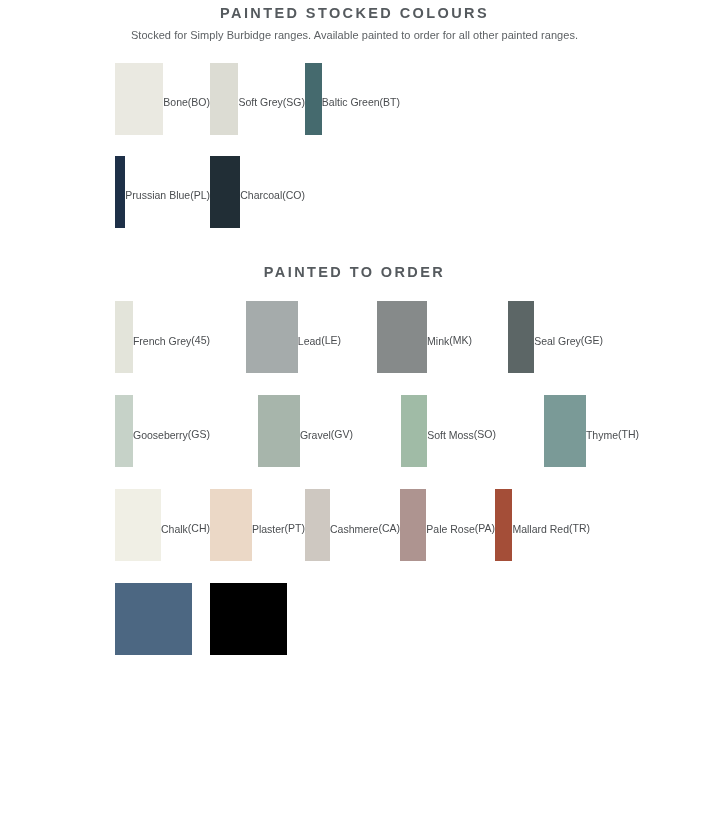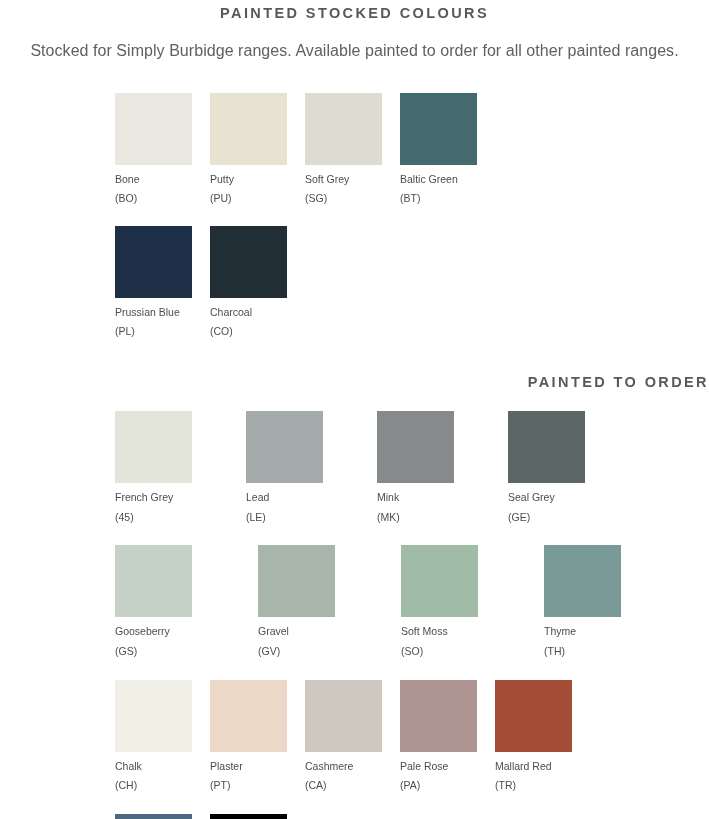--- a/index.html
+++ b/index.html
@@ -26,47 +26,47 @@
   .section-title {
     text-align: center;
     font-size: 14.5px;
     font-weight: bold;
     letter-spacing: 2.4px;
     color: #555a5e;
     margin: 0;
     line-height: 1;
   }
   #section-stocked .section-title { padding-top: 6px; }
-  #section-order   .section-title { padding-top: 0; text-align: right; }
+  #section-order   .section-title { padding-top: 0; }
 
   .section-subtitle {
     text-align: center;
-    font-size: 16px;
+    font-size: 11px;
     font-weight: normal;
     letter-spacing: 0.05px;
     color: #5d6164;
-    margin: 12px;
+    margin: 0;
     padding-top: 8px;
     line-height: 1.2;
   }
 
   
   .swatch-grid {
     display: flex;
     flex-wrap: wrap;
     justify-content: flex-start;
     padding-left: 115px;
     padding-right: 0;
   }
 
   .swatch-cell {
     width: 95px;
     display: flex;
-    flex-direction: column;
-    align-items: flex-start;
+    flex-direction: row;
+    align-items: center;
   }
 
   .swatch-chip {
     width: 77px;
     height: 72px;
     display: block;
   }
 
   .swatch-name {
     font-size: 10.5px;
@@ -103,25 +103,20 @@
     <h1 class="section-title">PAINTED STOCKED COLOURS</h1>
     <p class="section-subtitle">Stocked for Simply Burbidge ranges. Available painted to order for all other painted ranges.</p>
 
     <div class="swatch-grid" id="stocked-row-0">
       <div class="swatch-cell">
         <span class="swatch-chip" style="background-color: rgb(234, 233, 225);"></span>
         <span class="swatch-name">Bone</span>
         <span class="swatch-code">(BO)</span>
       </div>
       <div class="swatch-cell">
-        <span class="swatch-chip" style="background-color: rgb(230, 227, 210);"></span>
-        <span class="swatch-name">Putty</span>
-        <span class="swatch-code">(PU)</span>
-      </div>
-      <div class="swatch-cell">
         <span class="swatch-chip" style="background-color: rgb(220, 220, 211);"></span>
         <span class="swatch-name">Soft Grey</span>
         <span class="swatch-code">(SG)</span>
       </div>
       <div class="swatch-cell">
         <span class="swatch-chip" style="background-color: rgb(69, 106, 110);"></span>
         <span class="swatch-name">Baltic Green</span>
         <span class="swatch-code">(BT)</span>
       </div>
     </div>

